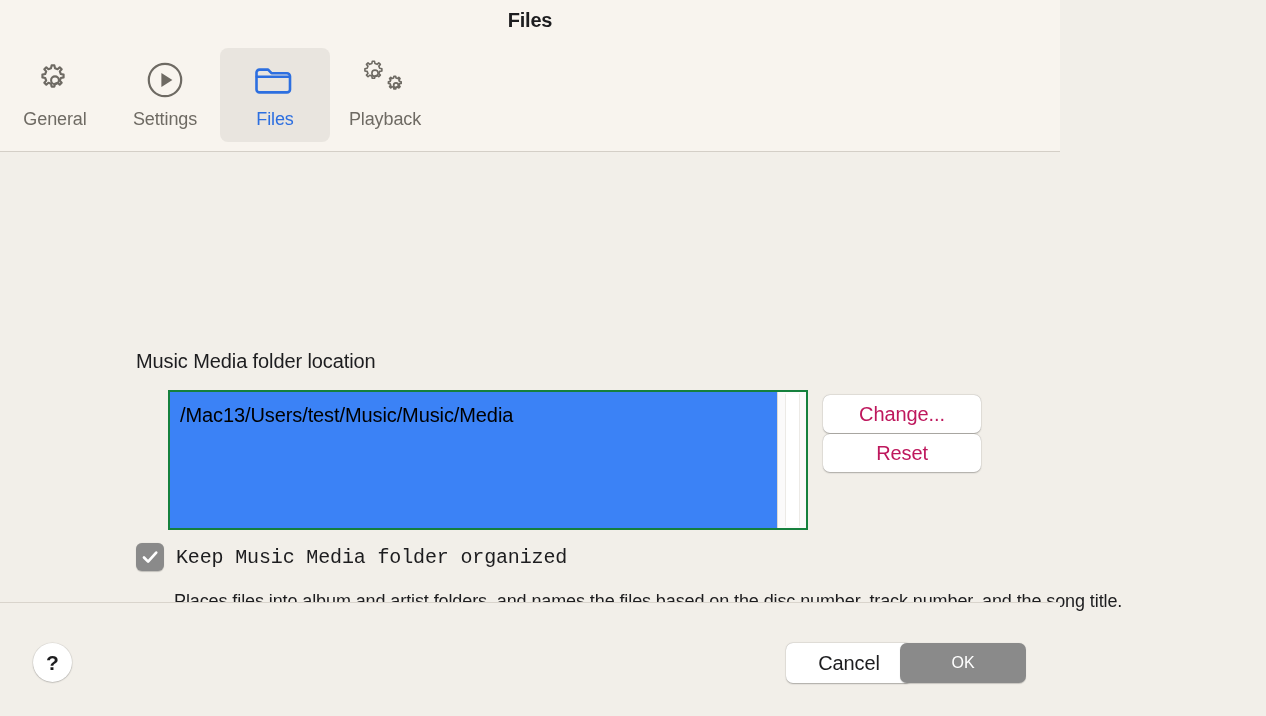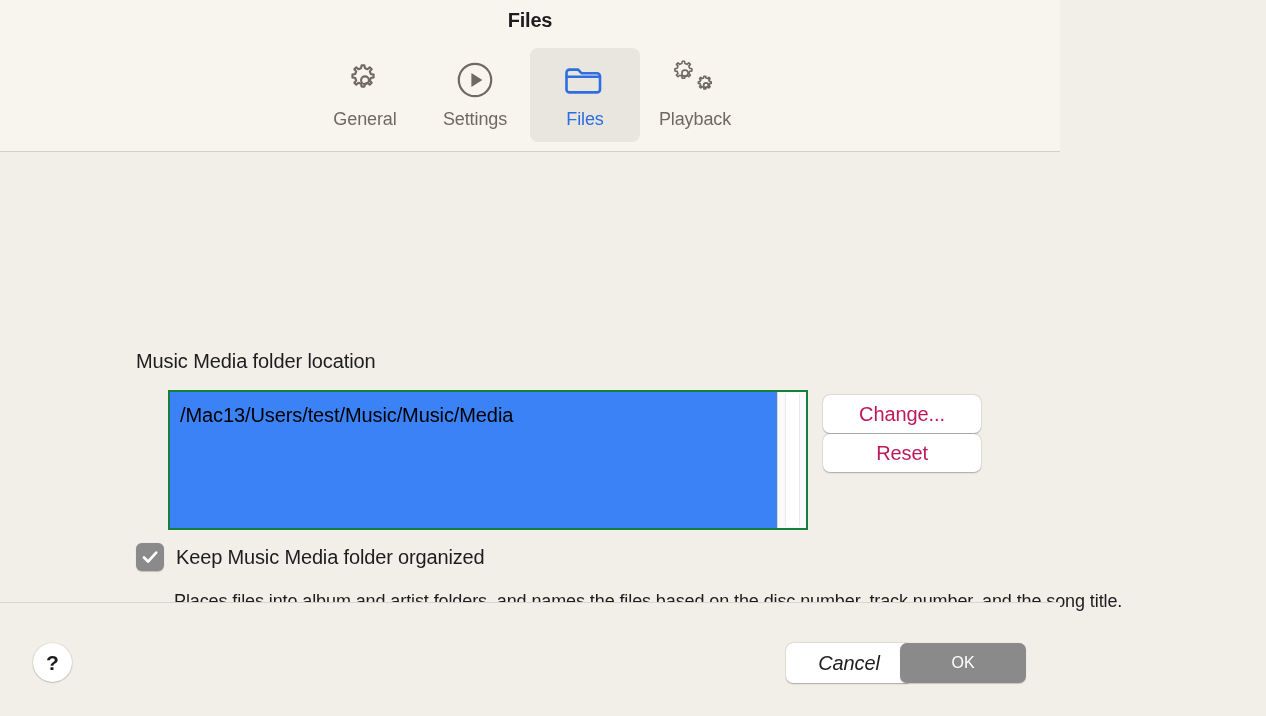--- a/index.html
+++ b/index.html
@@ -45,21 +45,20 @@
     color: #1d1d1f;
     letter-spacing: -0.2px;
   }
 
   #toolbar {
     position: absolute;
     top: 48px;
     left: 0;
     width: 100%;
     display: flex;
-    justify-content: center;
     align-items: flex-start;
     gap: 0px;
   }
 
   .tab {
     width: 110px;
     height: 94px;
     border-radius: 8px;
     display: flex;
     flex-direction: column;
@@ -206,20 +205,21 @@
     flex: 0 0 28px;
     box-shadow: 0 0.5px 1px rgba(0,0,0,0.2);
   }
 
   .checkbox svg { display: block; }
 
   .checkbox-label {
     font-size: 20px;
     color: #1d1d1f;
     letter-spacing: -0.15px;
+    font-family: Liberation Mono, monospace;
   }
 
   #organize-description {
     position: absolute;
     left: 174px;
     top: 437px;
     width: 990px;
     font-size: 18px;
     line-height: 25px;
     color: #1d1d1f;
@@ -278,21 +278,20 @@
     height: 40px;
     background: #ffffff;
     border: none;
     border-radius: 7px;
     box-shadow: 0 0.5px 1.5px rgba(0,0,0,0.28), 0 0 0 0.5px rgba(0,0,0,0.06);
     font-family: "Liberation Sans", sans-serif;
     font-size: 20px;
     color: #1d1d1f;
     letter-spacing: -0.1px;
     cursor: default;
-    font-style: italic;
   }
 
   #ok-button {
     position: absolute;
     right: 34px;
     top: 40px;
     width: 126px;
     height: 40px;
     background: #8a8a8a;
     border: none;

